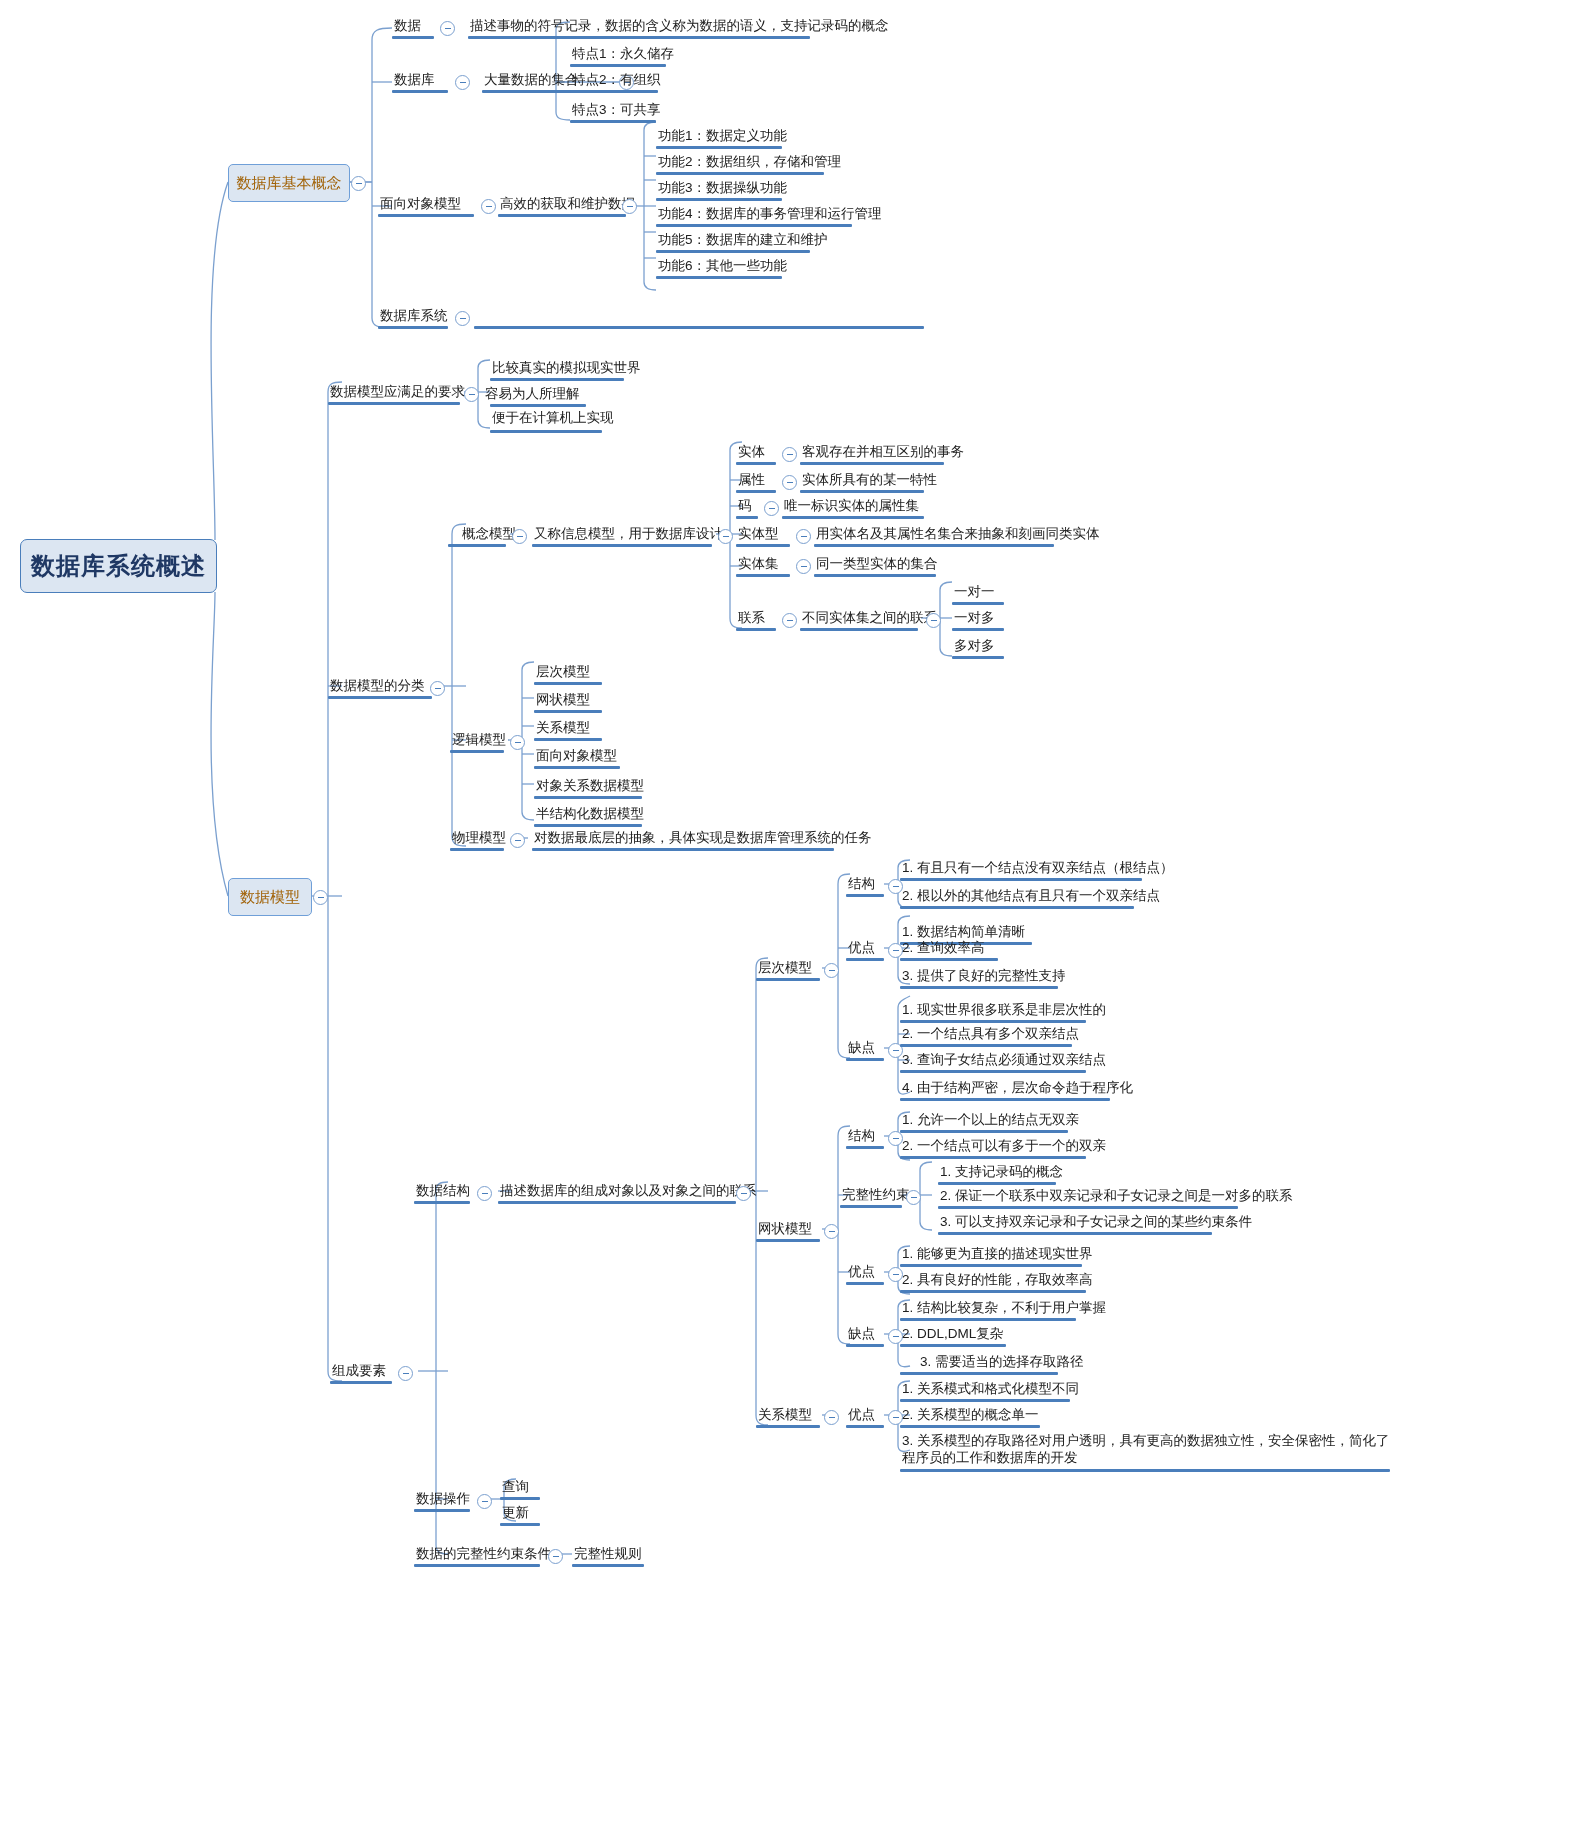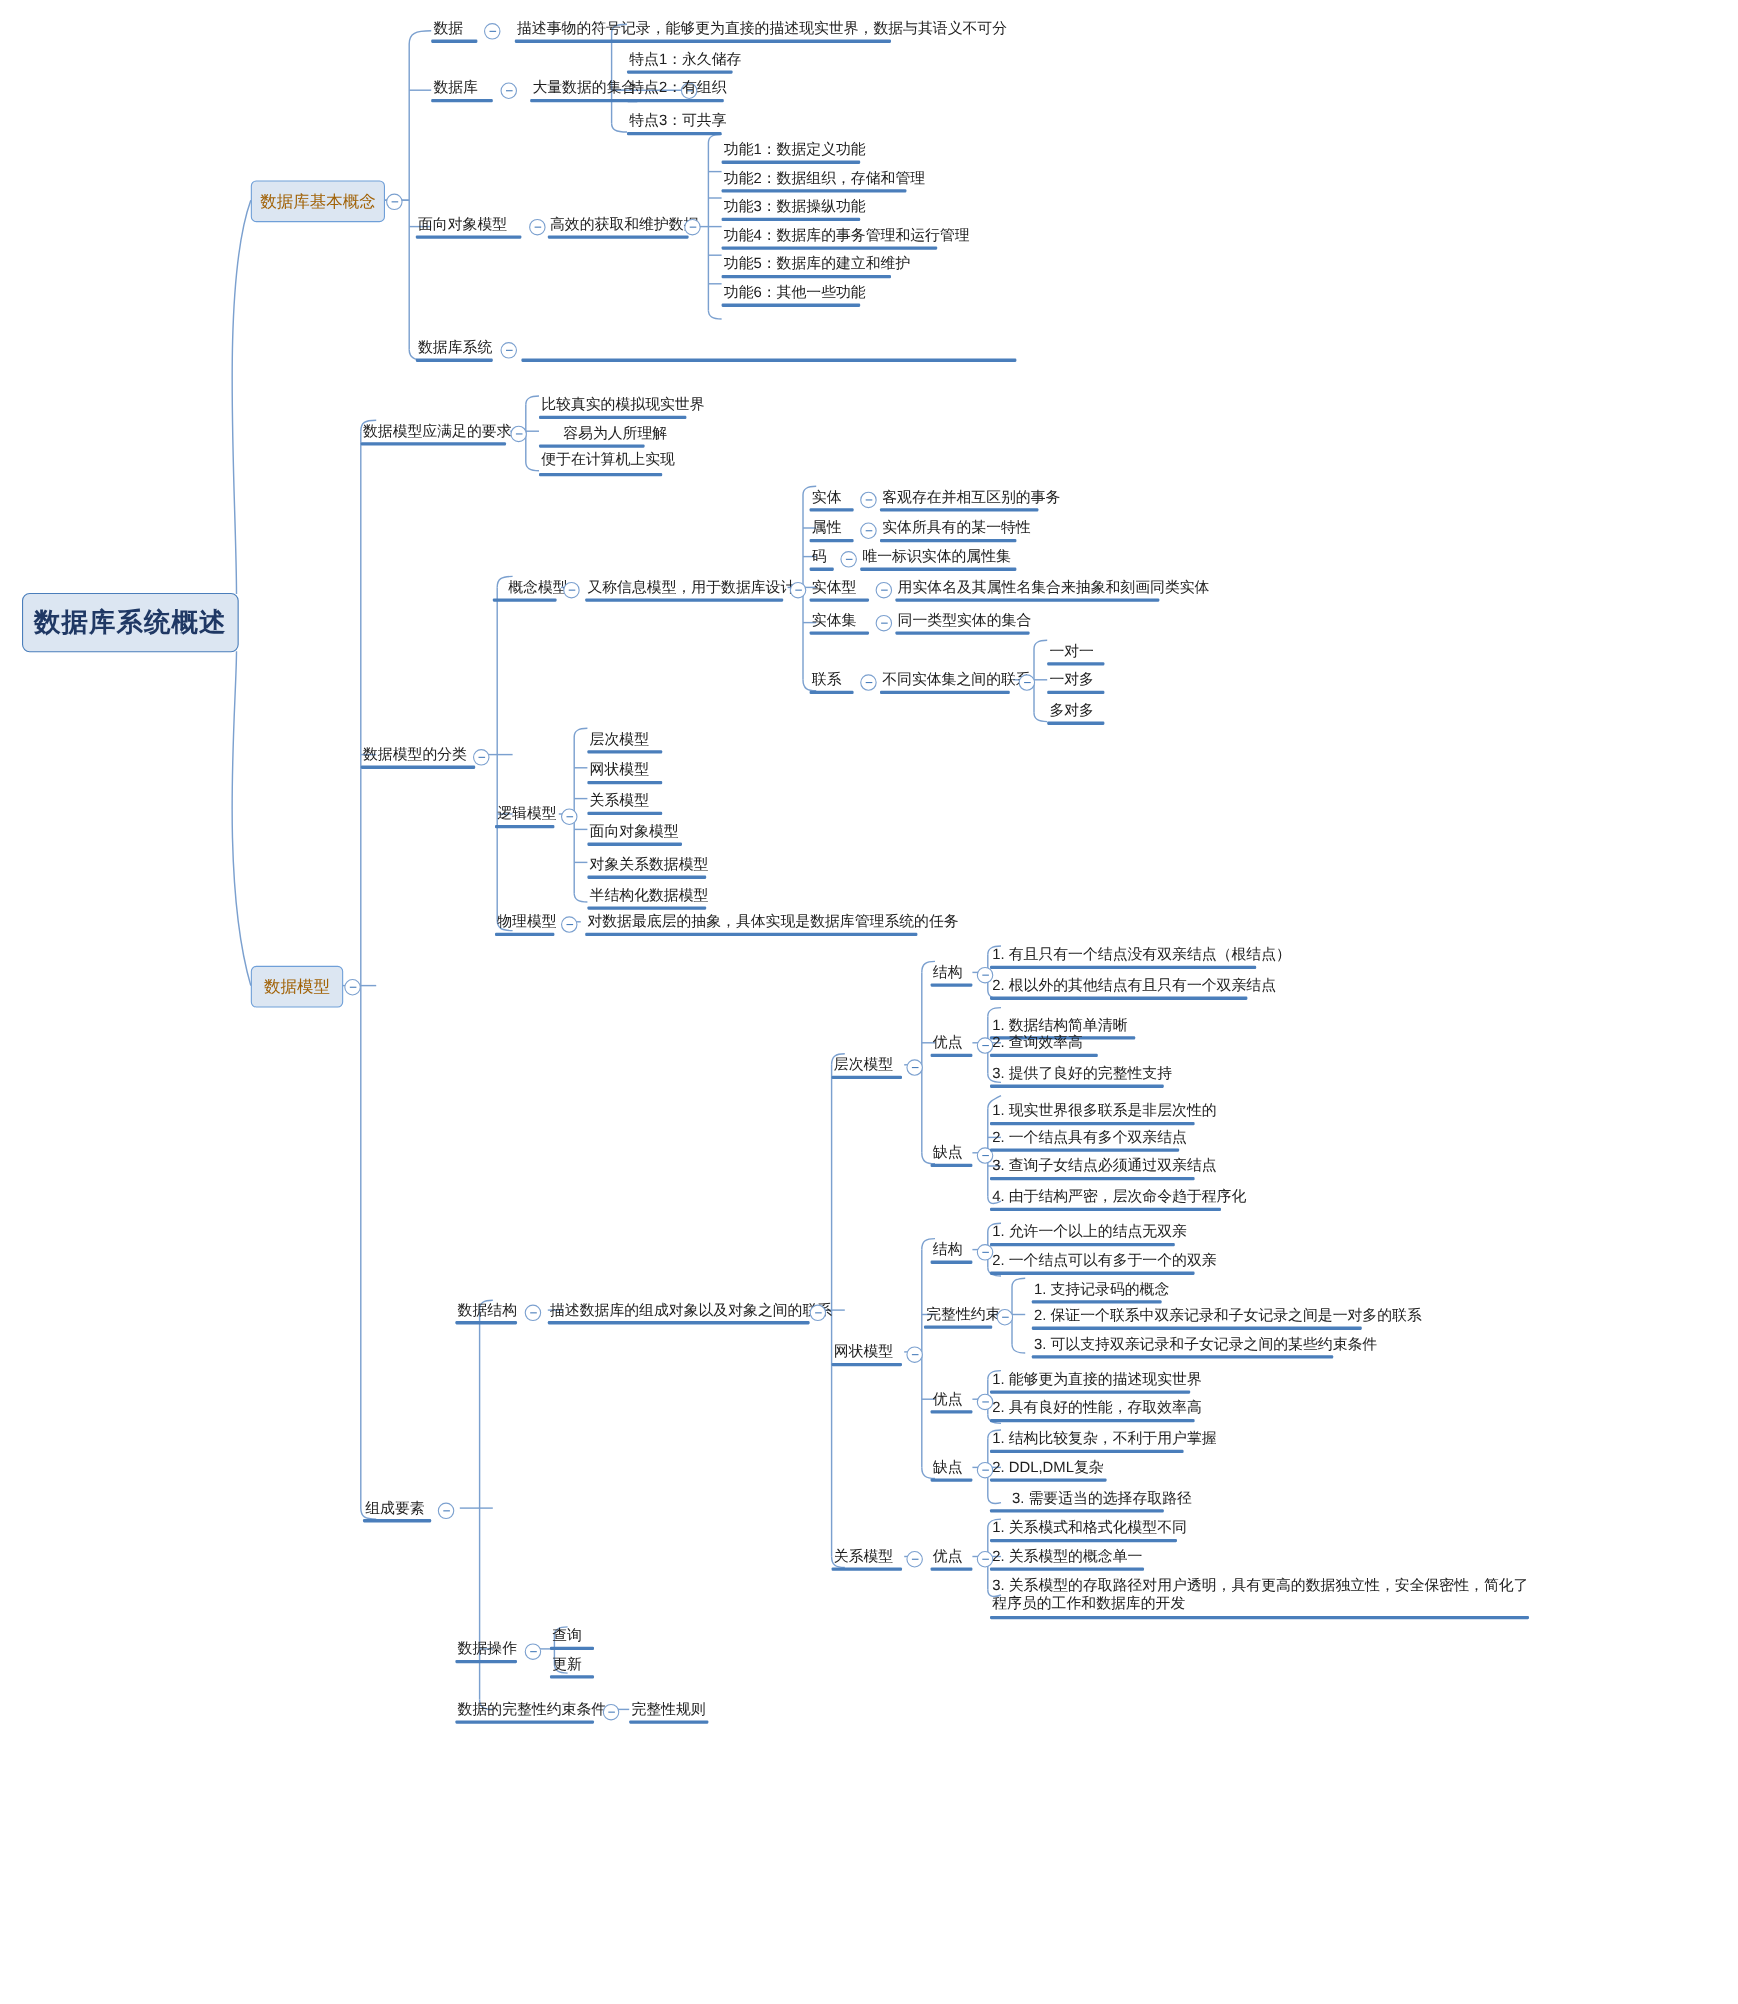--- a/index.html
+++ b/index.html
@@ -228,21 +228,21 @@
   </div>
   <div class="toggle" style="left:313px;top:890px;">
       <i></i>
     </div>
 
   <div class="node" style="left:392px;top:16px;">数据</div>
   <div class="bar" style="left:392px;top:36px;width:42px;"></div>
   <div class="toggle" style="left:440px;top:21px;">
       <i></i>
     </div>
-  <div class="node" style="left:468px;top:16px;">描述事物的符号记录，能够更为直接的描述现实世界，数据与其语义不可分</div>
+  <div class="node" style="left:468px;top:16px;">描述事物的符号记录，数据的含义称为数据的语义，支持记录码的概念</div>
   <div class="bar" style="left:468px;top:36px;width:342px;"></div>
 
   <div class="node" style="left:392px;top:70px;">数据库</div>
   <div class="bar" style="left:392px;top:90px;width:56px;"></div>
   <div class="toggle" style="left:455px;top:75px;">
       <i></i>
     </div>
   <div class="node" style="left:482px;top:70px;">大量数据的集合</div>
   <div class="bar" style="left:482px;top:90px;width:98px;"></div>
   <div class="toggle" style="left:619px;top:75px;">
@@ -287,21 +287,21 @@
     </div>
   <div class="bar" style="left:474px;top:326px;width:450px;"></div>
 
   <div class="node" style="left:328px;top:382px;">数据模型应满足的要求</div>
   <div class="bar" style="left:328px;top:402px;width:132px;"></div>
   <div class="toggle" style="left:464px;top:387px;">
       <i></i>
     </div>
   <div class="node" style="left:490px;top:358px;">比较真实的模拟现实世界</div>
   <div class="bar" style="left:490px;top:378px;width:134px;"></div>
-  <div class="node" style="left:510px;top:384px;">容易为人所理解</div>
+  <div class="node" style="left:483px;top:384px;">容易为人所理解</div>
   <div class="bar" style="left:490px;top:404px;width:96px;"></div>
   <div class="node" style="left:490px;top:408px;">便于在计算机上实现</div>
   <div class="bar" style="left:490px;top:430px;width:112px;"></div>
 
   <div class="node" style="left:328px;top:676px;">数据模型的分类</div>
   <div class="bar" style="left:328px;top:696px;width:104px;"></div>
   <div class="toggle" style="left:430px;top:681px;">
       <i></i>
     </div>
 

